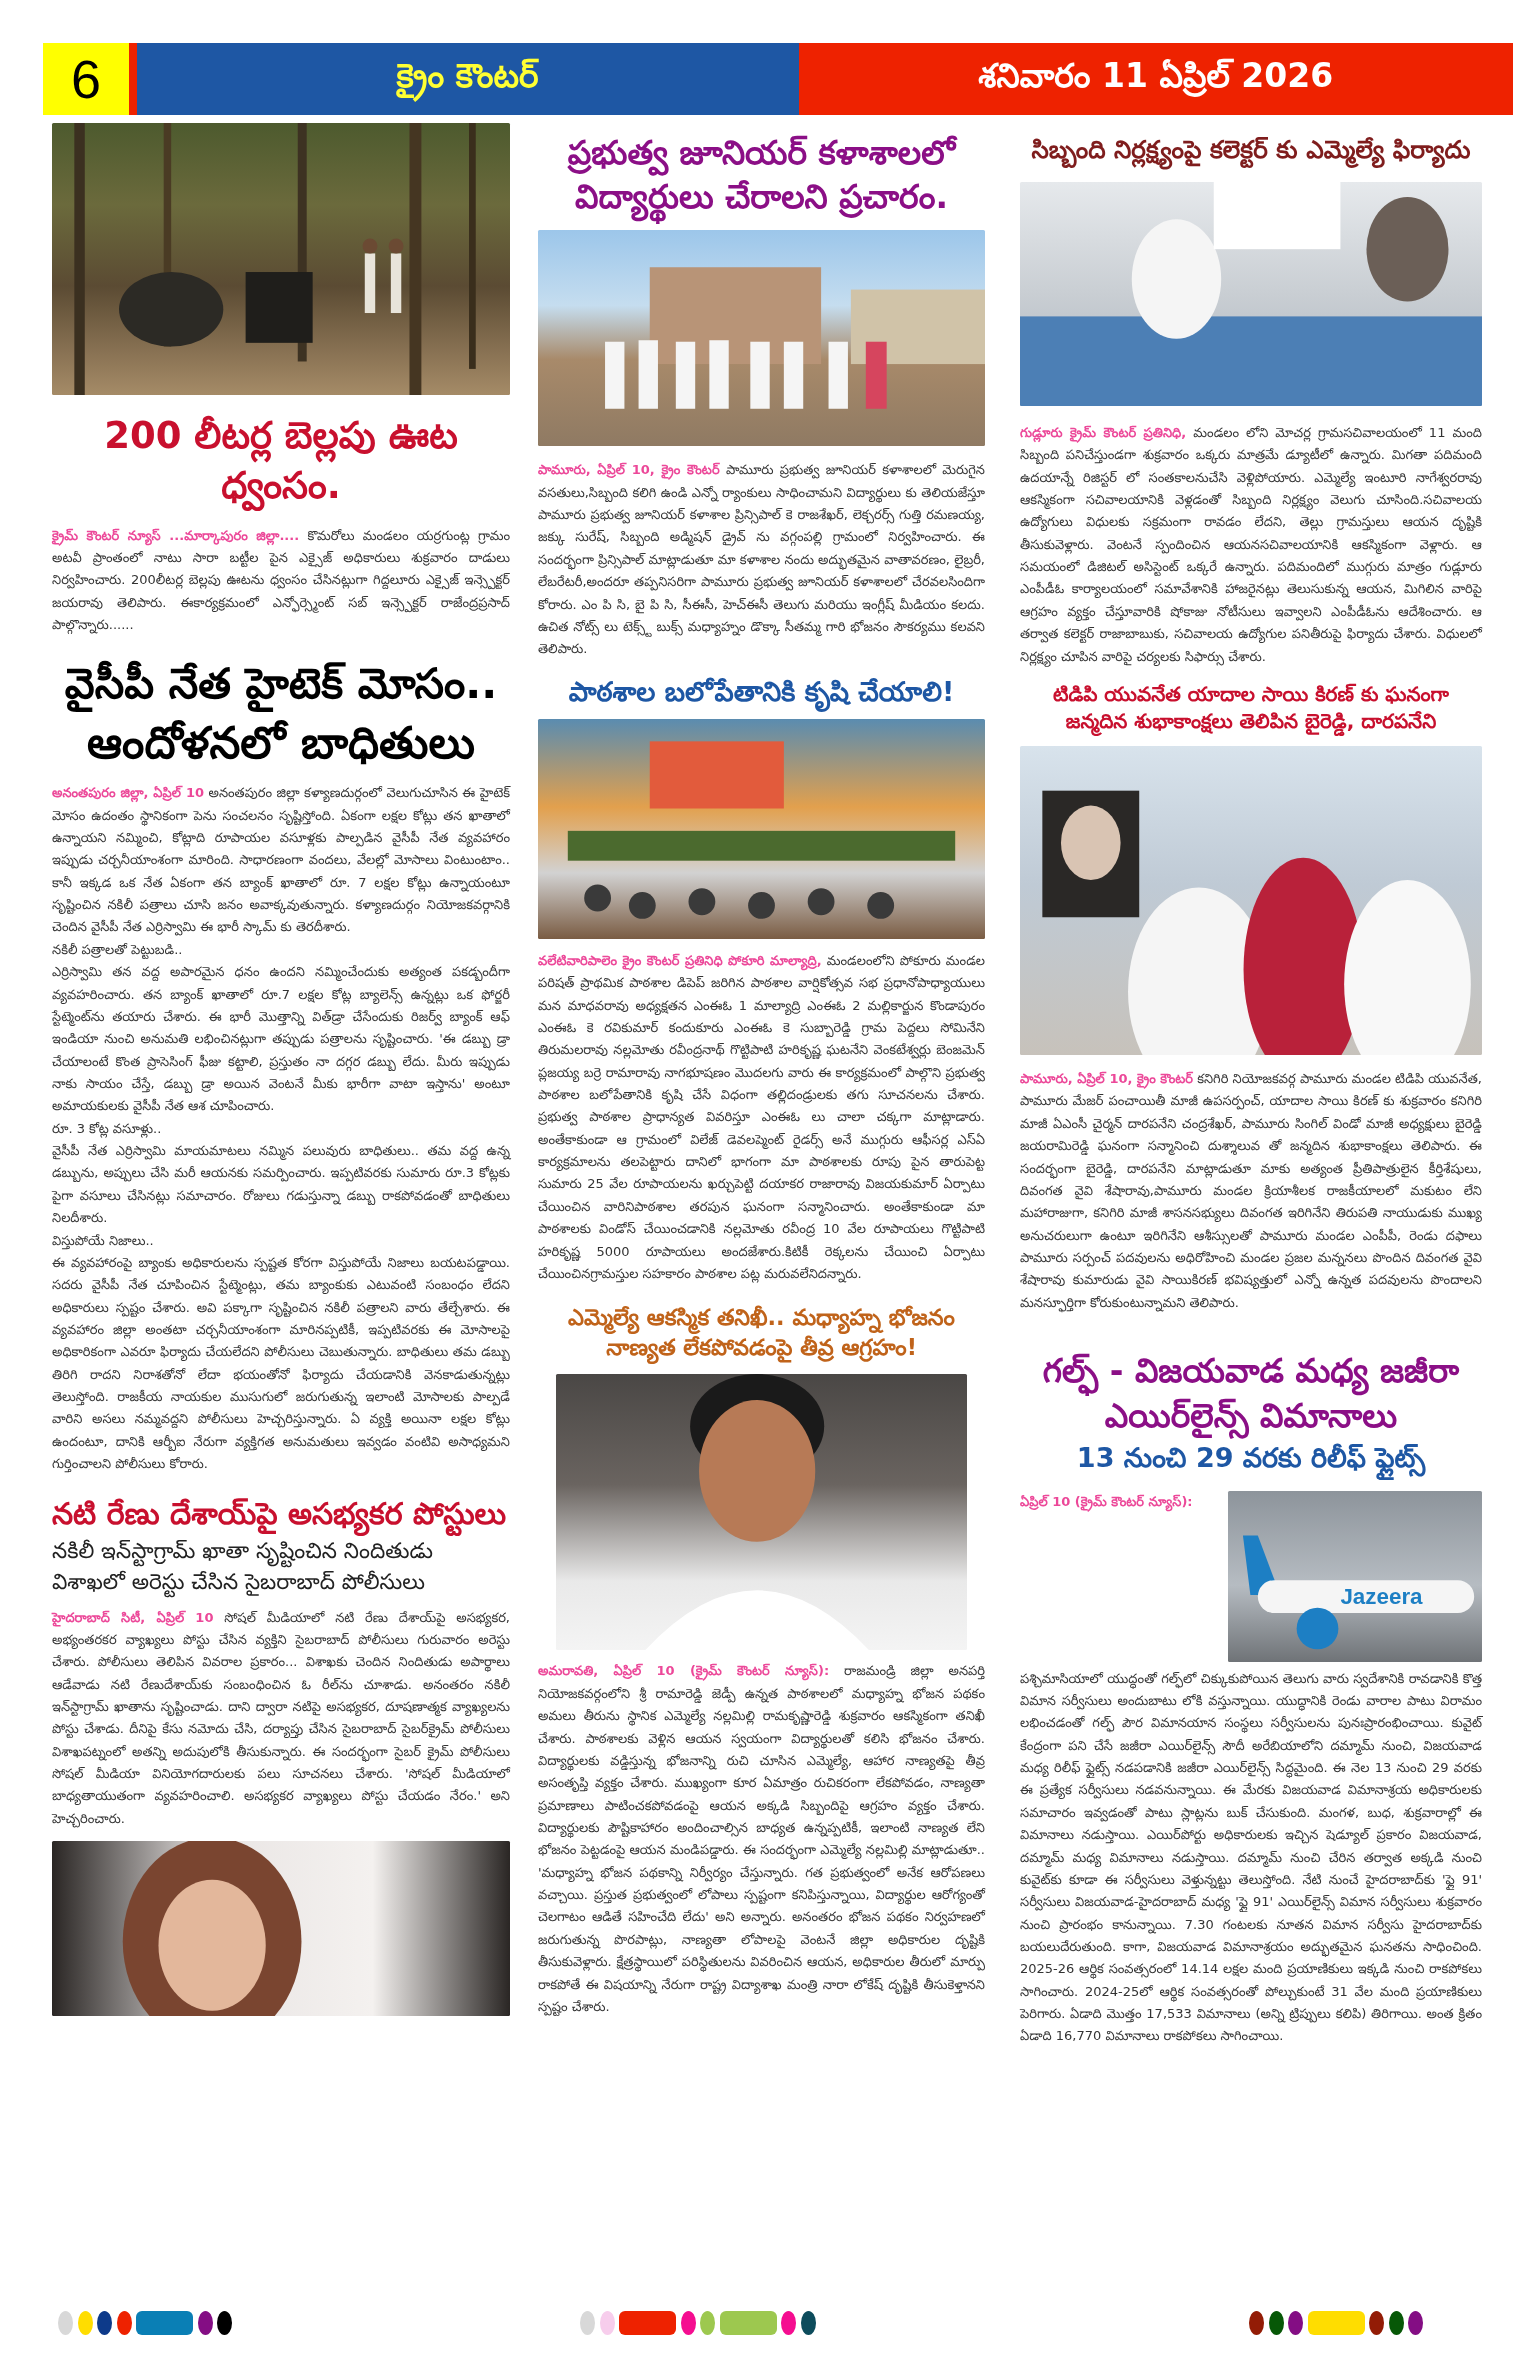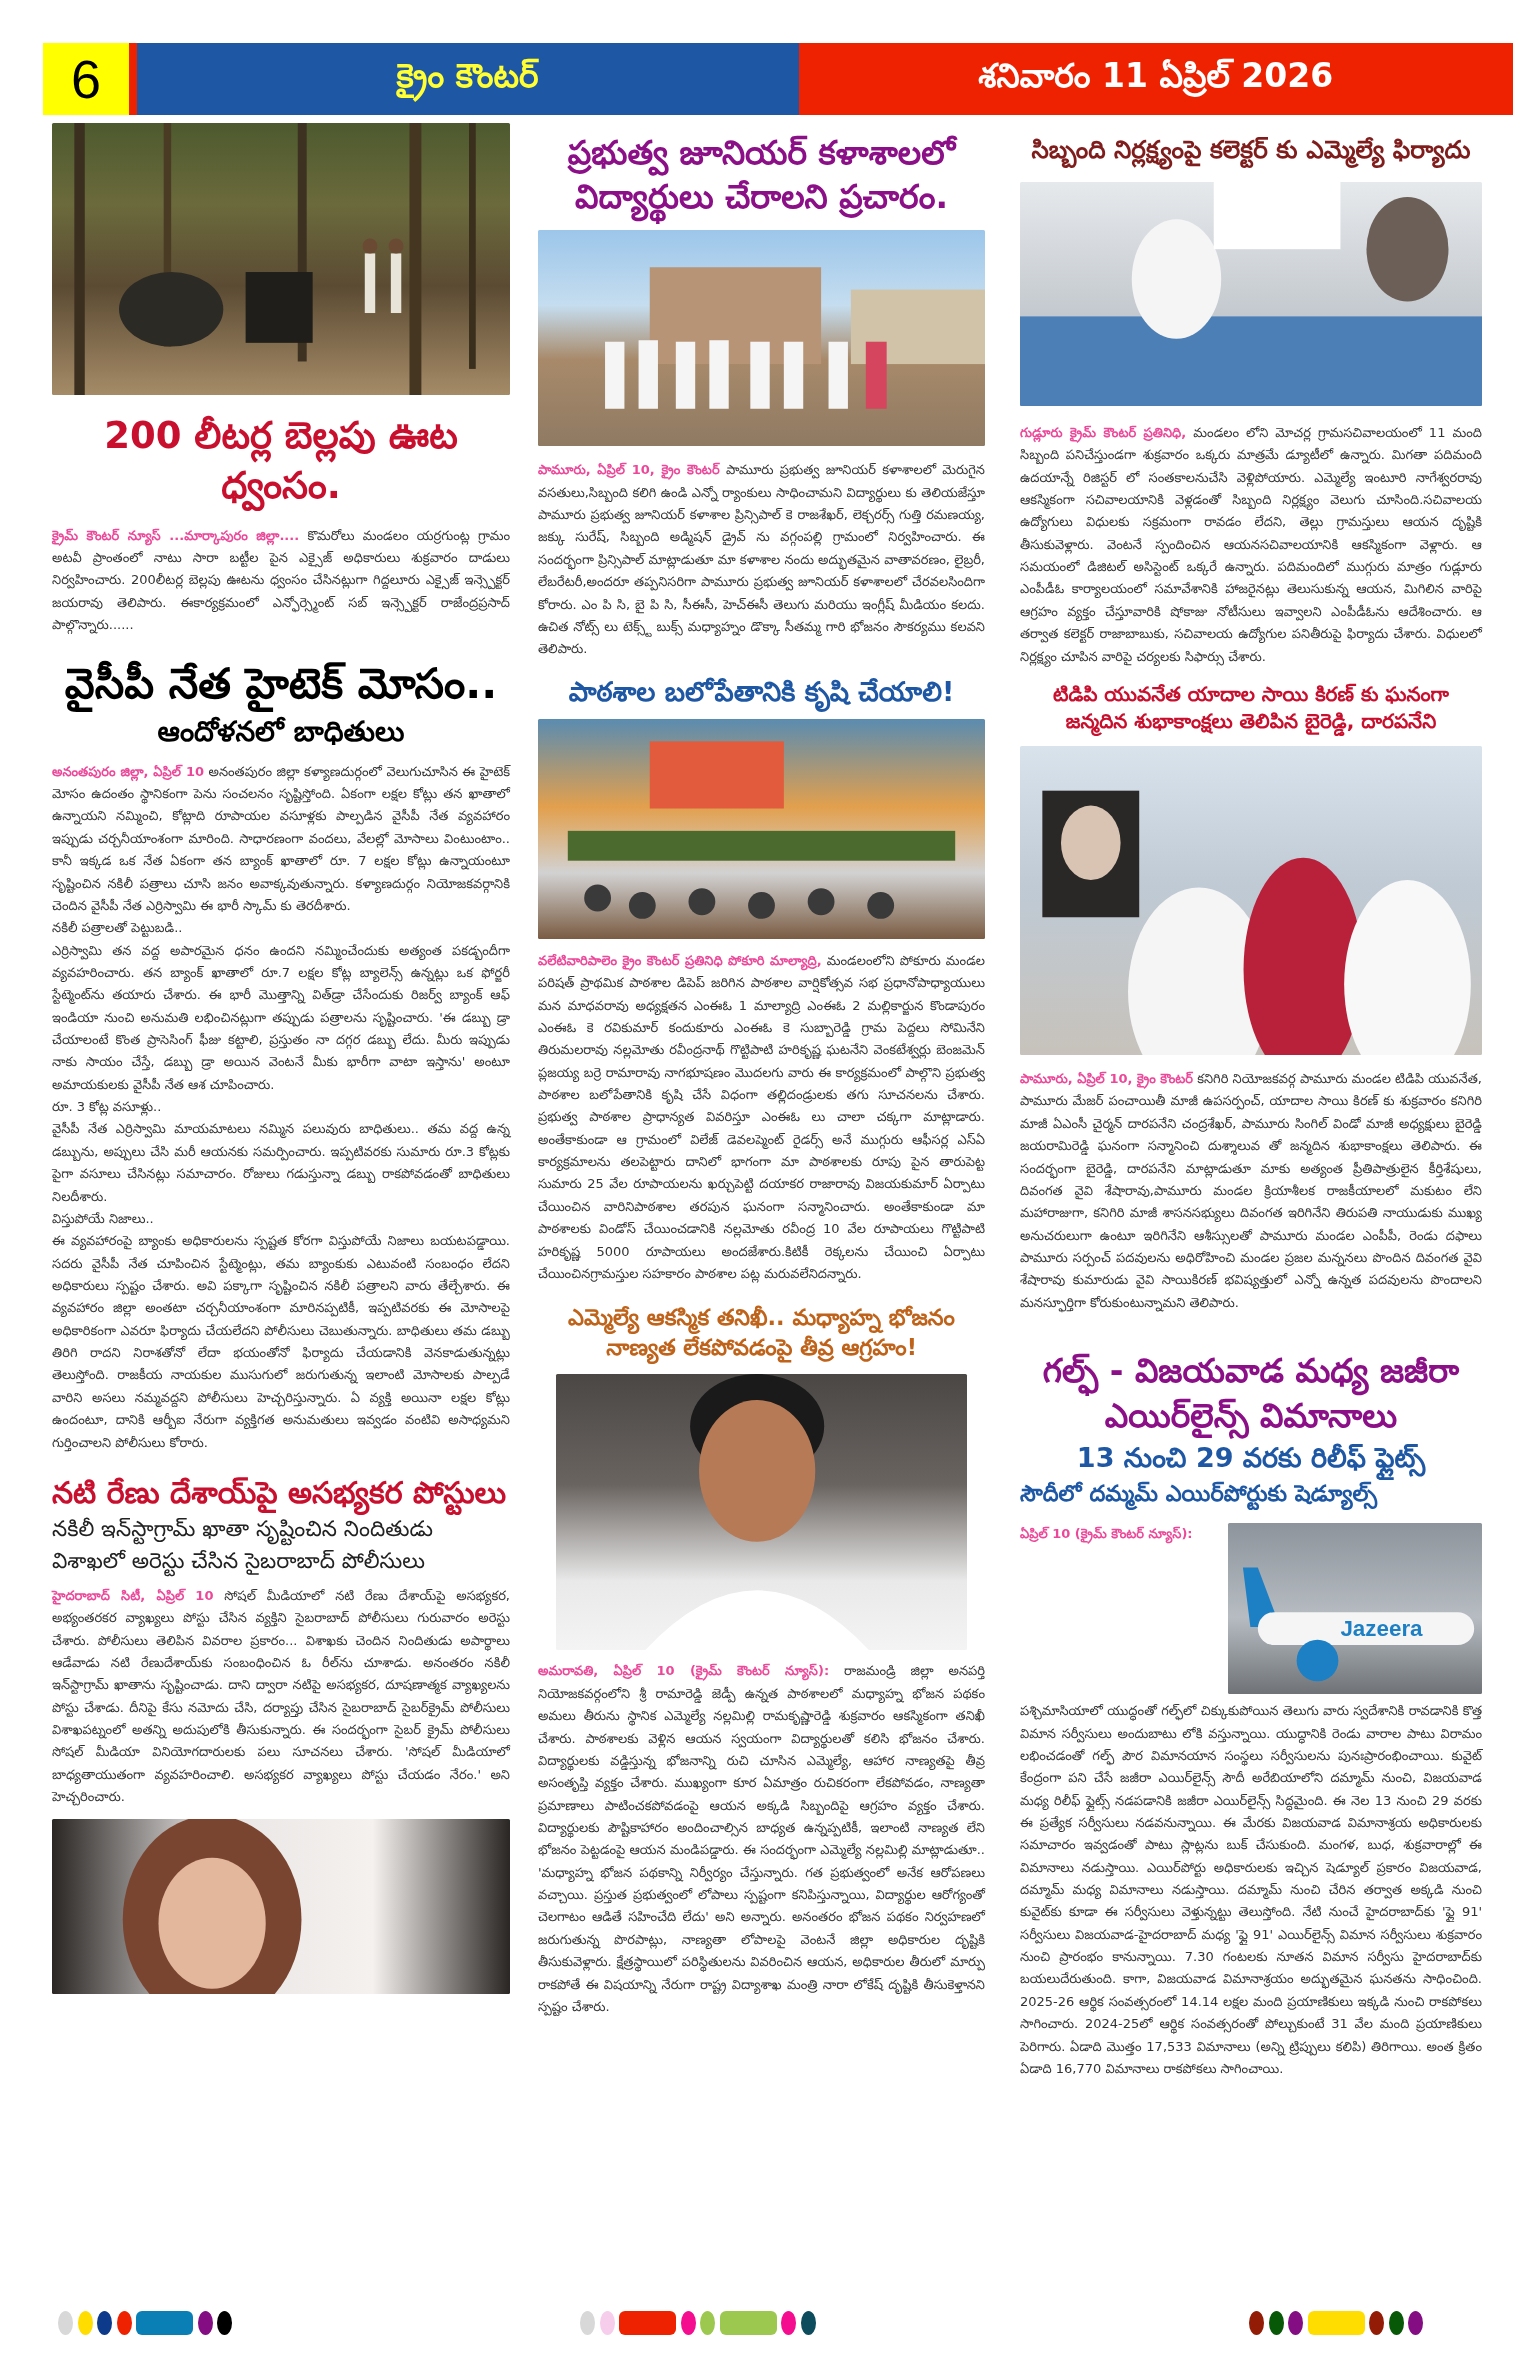--- a/index.html
+++ b/index.html
@@ -55,21 +55,21 @@
     </svg>
   </div>
 
   <h1 class="headline" style="font-size:37px;color:#c8102e;margin-top:16.4px;">200 లీటర్ల బెల్లపు ఊట ధ్వంసం.</h1>
   <p class="body" style="margin-top:13.4px;">
     <span class="dateline">క్రైమ్ కౌంటర్ న్యూస్ ...మార్కాపురం జిల్లా....</span>
     <span>కొమరోలు మండలం యర్రగుంట్ల గ్రామం అటవీ ప్రాంతంలో నాటు సారా బట్టీల పైన ఎక్సైజ్ అధికారులు శుక్రవారం దాడులు నిర్వహించారు. 200లీటర్ల బెల్లపు ఊటను ధ్వంసం చేసినట్లుగా గిద్దలూరు ఎక్సైజ్ ఇన్స్పెక్టర్ జయరావు తెలిపారు. ఈకార్యక్రమంలో ఎన్ఫోర్స్మెంట్ సబ్ ఇన్స్పెక్టర్ రాజేంద్రప్రసాద్ పాల్గొన్నారు......</span>
   </p>
 
   <h1 class="headline" style="font-size:42px;color:#000;margin-top:19.4px;">వైసీపీ నేత హైటెక్ మోసం..</h1>
-  <h1 class="headline" style="font-size:28px;color:#000;">ఆందోళనలో బాధితులు</h1>
+  <h1 class="headline" style="font-size:44px;color:#000;">ఆందోళనలో బాధితులు</h1>
   <p class="body" style="margin-top:10.4px;">
     <span class="dateline">అనంతపురం జిల్లా, ఏప్రిల్ 10</span>
     <span>అనంతపురం జిల్లా కళ్యాణదుర్గంలో వెలుగుచూసిన ఈ హైటెక్ మోసం ఉదంతం స్థానికంగా పెను సంచలనం సృష్టిస్తోంది. ఏకంగా లక్షల కోట్లు తన ఖాతాలో ఉన్నాయని నమ్మించి, కోట్లాది రూపాయల వసూళ్లకు పాల్పడిన వైసీపీ నేత వ్యవహారం ఇప్పుడు చర్చనీయాంశంగా మారింది. సాధారణంగా వందలు, వేలల్లో మోసాలు వింటుంటాం.. కానీ ఇక్కడ ఒక నేత ఏకంగా తన బ్యాంక్ ఖాతాలో రూ. 7 లక్షల కోట్లు ఉన్నాయంటూ సృష్టించిన నకిలీ పత్రాలు చూసి జనం అవాక్కవుతున్నారు. కళ్యాణదుర్గం నియోజకవర్గానికి చెందిన వైసీపీ నేత ఎర్రిస్వామి ఈ భారీ స్కామ్ కు తెరదీశారు.</span>
   </p>
   <p class="body">నకిలీ పత్రాలతో పెట్టుబడి..</p>
   <p class="body">ఎర్రిస్వామి తన వద్ద అపారమైన ధనం ఉందని నమ్మించేందుకు అత్యంత పకడ్బందీగా వ్యవహరించారు. తన బ్యాంక్ ఖాతాలో రూ.7 లక్షల కోట్ల బ్యాలెన్స్ ఉన్నట్లు ఒక ఫోర్జరీ స్టేట్మెంట్‌ను తయారు చేశారు. ఈ భారీ మొత్తాన్ని విత్‌డ్రా చేసేందుకు రిజర్వ్ బ్యాంక్ ఆఫ్ ఇండియా నుంచి అనుమతి లభించినట్లుగా తప్పుడు పత్రాలను సృష్టించారు. 'ఈ డబ్బు డ్రా చేయాలంటే కొంత ప్రాసెసింగ్ ఫీజు కట్టాలి, ప్రస్తుతం నా దగ్గర డబ్బు లేదు. మీరు ఇప్పుడు నాకు సాయం చేస్తే, డబ్బు డ్రా అయిన వెంటనే మీకు భారీగా వాటా ఇస్తాను' అంటూ అమాయకులకు వైసీపీ నేత ఆశ చూపించారు.</p>
   <p class="body">రూ. 3 కోట్ల వసూళ్లు..</p>
   <p class="body">వైసీపీ నేత ఎర్రిస్వామి మాయమాటలు నమ్మిన పలువురు బాధితులు.. తమ వద్ద ఉన్న డబ్బును, అప్పులు చేసి మరీ ఆయనకు సమర్పించారు. ఇప్పటివరకు సుమారు రూ.3 కోట్లకు పైగా వసూలు చేసినట్లు సమాచారం. రోజులు గడుస్తున్నా డబ్బు రాకపోవడంతో బాధితులు నిలదీశారు.</p>
   <p class="body">విస్తుపోయే నిజాలు..</p>
   <p class="body">ఈ వ్యవహారంపై బ్యాంకు అధికారులను స్పష్టత కోరగా విస్తుపోయే నిజాలు బయటపడ్డాయి. సదరు వైసీపీ నేత చూపించిన స్టేట్మెంట్లు, తమ బ్యాంకుకు ఎటువంటి సంబంధం లేదని అధికారులు స్పష్టం చేశారు. అవి పక్కాగా సృష్టించిన నకిలీ పత్రాలని వారు తేల్చేశారు. ఈ వ్యవహారం జిల్లా అంతటా చర్చనీయాంశంగా మారినప్పటికీ, ఇప్పటివరకు ఈ మోసాలపై అధికారికంగా ఎవరూ ఫిర్యాదు చేయలేదని పోలీసులు చెబుతున్నారు. బాధితులు తమ డబ్బు తిరిగి రాదని నిరాశతోనో లేదా భయంతోనో ఫిర్యాదు చేయడానికి వెనకాడుతున్నట్లు తెలుస్తోంది. రాజకీయ నాయకుల ముసుగులో జరుగుతున్న ఇలాంటి మోసాలకు పాల్పడే వారిని అసలు నమ్మవద్దని పోలీసులు హెచ్చరిస్తున్నారు. ఏ వ్యక్తి అయినా లక్షల కోట్లు ఉందంటూ, దానికి ఆర్బీఐ నేరుగా వ్యక్తిగత అనుమతులు ఇవ్వడం వంటివి అసాధ్యమని గుర్తించాలని పోలీసులు కోరారు.</p>
@@ -175,21 +175,20 @@
     </svg>
   </div>
   <p class="body" style="margin-top:13.4px;">
     <span class="dateline">పామూరు, ఏప్రిల్ 10, క్రైం కౌంటర్</span>
     <span>కనిగిరి నియోజకవర్గ పామూరు మండల టిడిపి యువనేత, పామూరు మేజర్ పంచాయితీ మాజీ ఉపసర్పంచ్, యాదాల సాయి కిరణ్ కు శుక్రవారం కనిగిరి మాజీ ఏఎంసీ చైర్మన్ దారపనేని చంద్రశేఖర్, పామూరు సింగిల్ విండో మాజీ అధ్యక్షులు బైరెడ్డి జయరామిరెడ్డి ఘనంగా సన్మానించి దుశ్శాలువ తో జన్మదిన శుభాకాంక్షలు తెలిపారు. ఈ సందర్భంగా బైరెడ్డి, దారపనేని మాట్లాడుతూ మాకు అత్యంత ప్రీతిపాత్రులైన కీర్తిశేషులు, దివంగత వైవి శేషారావు,పామూరు మండల క్రియాశీలక రాజకీయాలలో మకుటం లేని మహారాజుగా, కనిగిరి మాజీ శాసనసభ్యులు దివంగత ఇరిగినేని తిరుపతి నాయుడుకు ముఖ్య అనుచరులుగా ఉంటూ ఇరిగినేని ఆశీస్సులతో పామూరు మండల ఎంపీపీ, రెండు దఫాలు పామూరు సర్పంచ్ పదవులను అధిరోహించి మండల ప్రజల మన్ననలు పొందిన దివంగత వైవి శేషారావు కుమారుడు వైవి సాయికిరణ్ భవిష్యత్తులో ఎన్నో ఉన్నత పదవులను పొందాలని మనస్ఫూర్తిగా కోరుకుంటున్నామని తెలిపారు.</span>
   </p>
 
   <h1 class="headline" style="font-size:33px;color:#8b0f86;margin-top:35px;">గల్ఫ్ - విజయవాడ మధ్య జజీరా</h1>
   <h1 class="headline" style="font-size:33px;color:#8b0f86;">ఎయిర్‌లైన్స్ విమానాలు</h1>
   <p class="subhead" style="font-size:27px;color:#1e57a4;font-weight:bold;text-align:center;">13 నుంచి 29 వరకు రిలీఫ్ ఫ్లైట్స్</p>
-  <p class="subhead" style="font-size:22.4px;color:#1e57a4;font-weight:bold;text-align:left;">సౌదీలో దమ్మమ్ ఎయిర్‌పోర్టుకు షెడ్యూల్స్</p>
   <div style="display:flex;gap:10.4px;margin-top:13.4px;">
     <p class="body" style="width:198px;">
       <span class="dateline">ఏప్రిల్ 10 (క్రైమ్ కౌంటర్ న్యూస్):</span>
     </p>
     <div class="photo" style="height:171px;flex:1;background:linear-gradient(180deg,#8d949b 0%,#b6bcc2 55%,#6f7377 100%);">
       <svg width="100%" height="100%" viewBox="0 0 340 230" preserveAspectRatio="none">
         <polygon points="20,60 40,60 70,140 30,140" fill="#1d7fc4"></polygon>
         <rect x="40" y="120" width="290" height="44" rx="22" fill="#f5f5f5"></rect>
         <circle cx="120" cy="185" r="28" fill="#1d7fc4"></circle>
       </svg>

